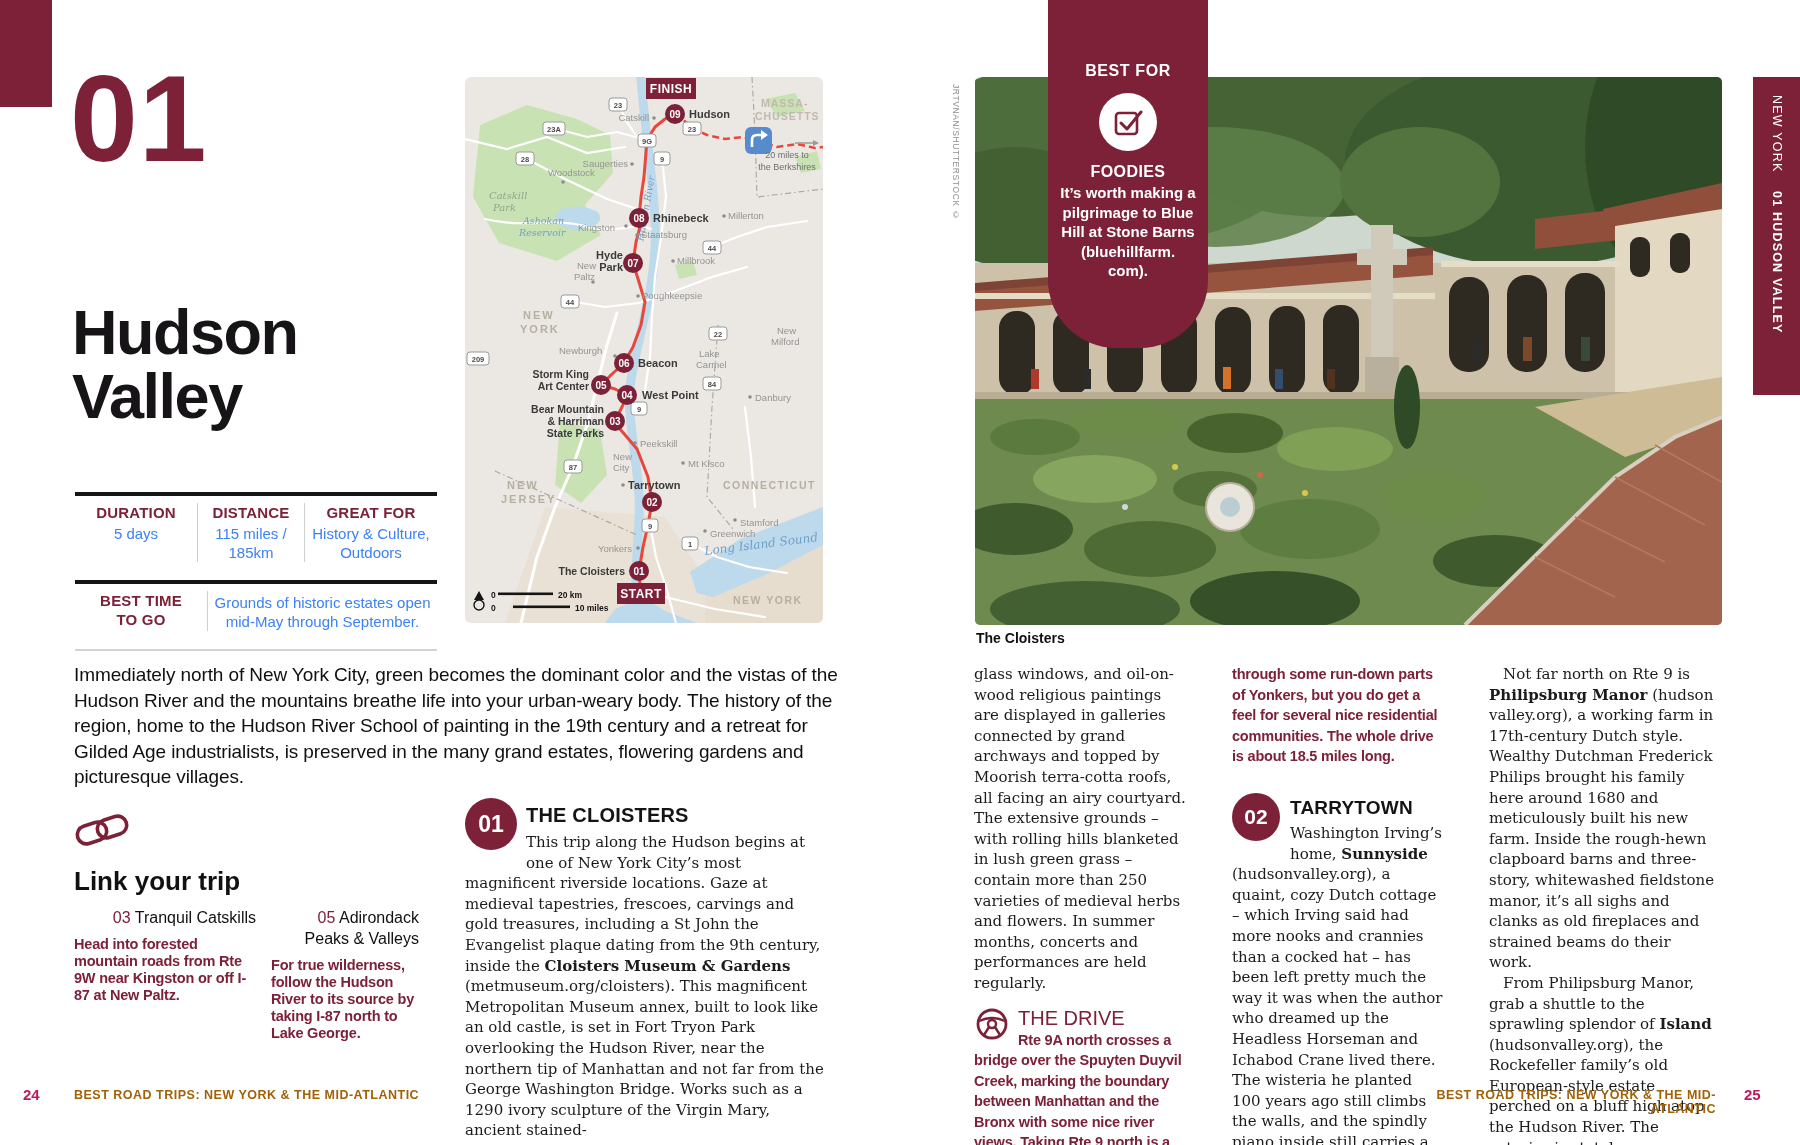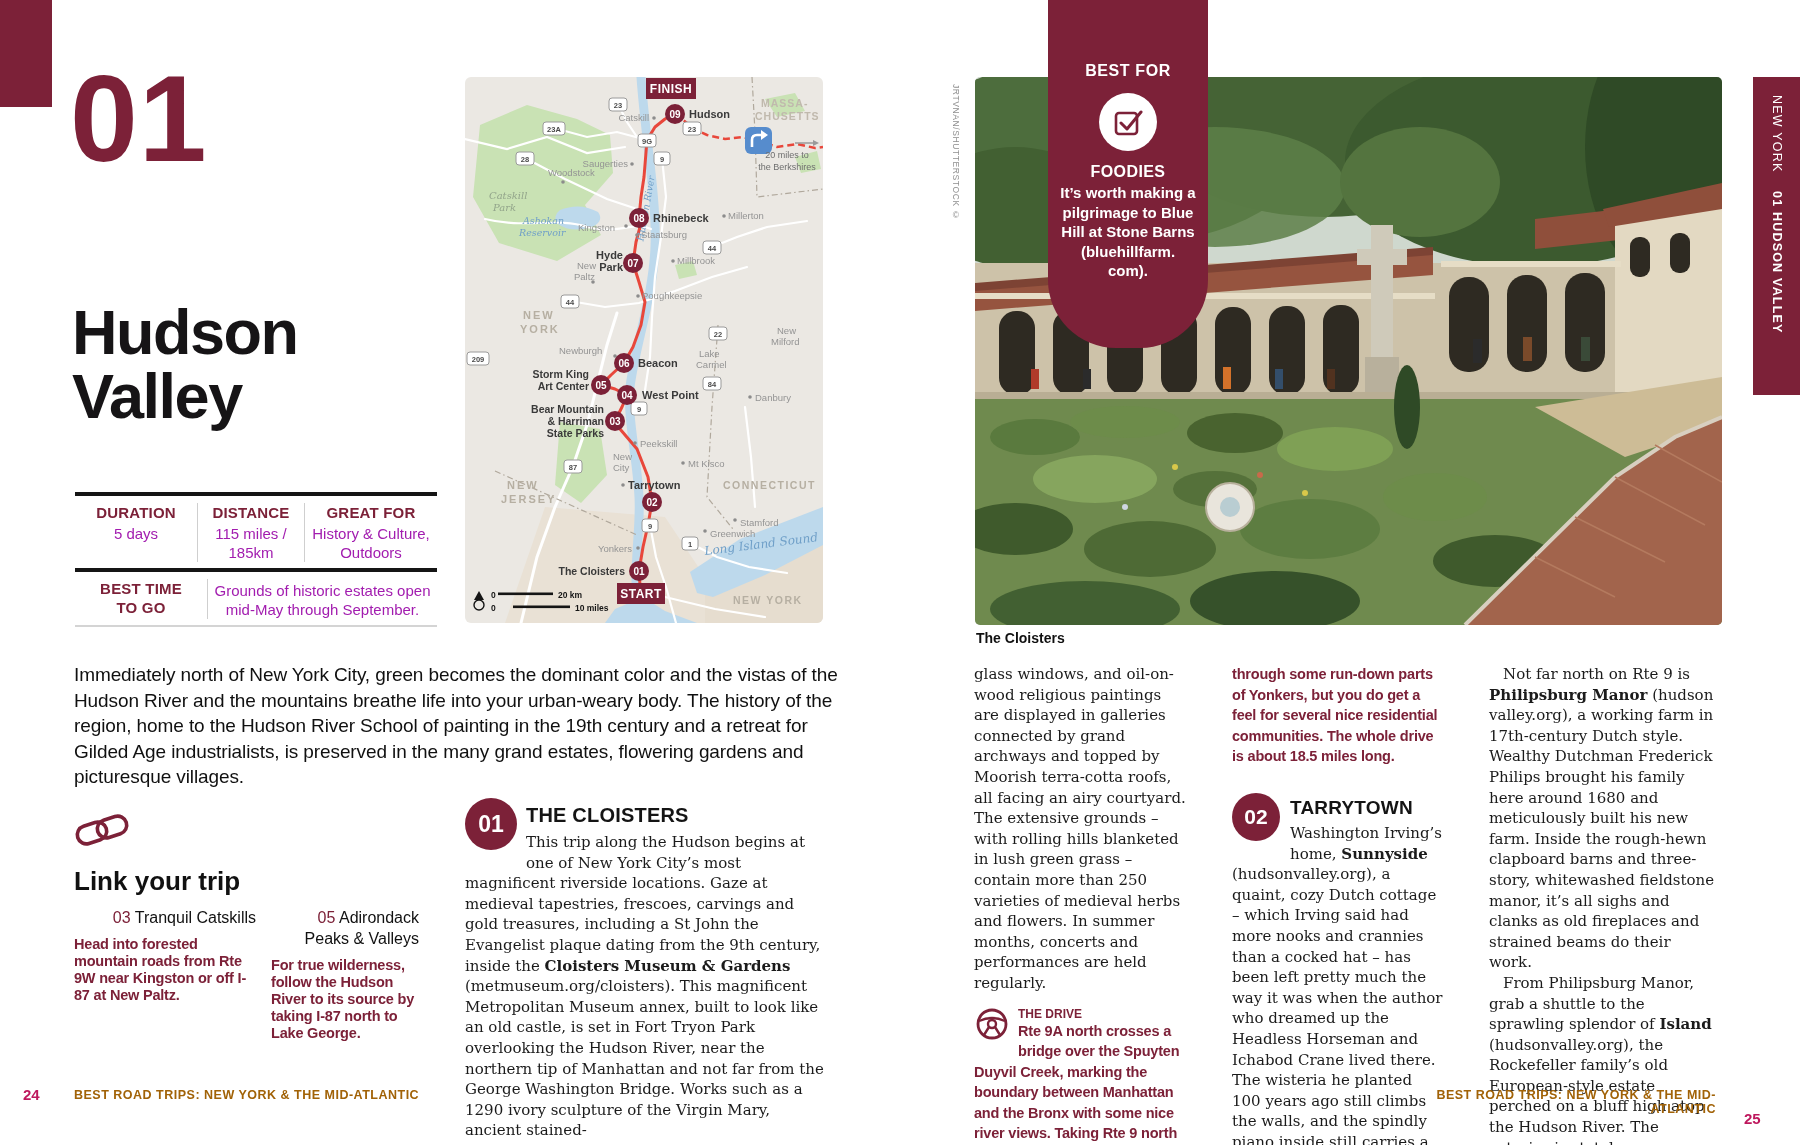--- a/index.html
+++ b/index.html
@@ -16,26 +16,26 @@
 
   
   #corner-block{left:0;top:71;width:52px;height:107px;background:var(--brand);}
   #chapter-num{left:70px;top:58px;font-size:122px;font-weight:800;color:var(--brand);
                letter-spacing:1px;line-height:1;}
   #trip-title{left:72px;top:300px;font-size:63px;line-height:64px;font-weight:800;
               color:#161416;letter-spacing:-1.5px;}
 
   
   #facts{left:75px;top:492px;width:362px;font-size:15px;}
-  .facts-row{display:flex;border-top:4px solid #151515;padding:7px 0 6px;}
+  .facts-row{display:flex;border-top:4px solid #151515;padding:7px 0 18px;}
   .facts-row.last{border-bottom:2px solid #d4d4d4;}
   .fact-cell{text-align:center;padding:0 6px;}
   .fact-cell + .fact-cell{border-left:1px solid #cfcfcf;}
   .fact-label{color:var(--brand);font-weight:bold;letter-spacing:.2px;line-height:19px;}
-  .fact-value{color:#a21caf;line-height:19px;margin-top:2px;}
+  .fact-value{color:#3b82f6;line-height:19px;margin-top:2px;}
   .w1{width:122px;} .w2{width:107px;} .w3{width:133px;}
   .wl{width:132px;display:flex;align-items:flex-start;justify-content:center;}
   .wl .fact-label{width:92px;}
   .wv{width:230px;display:flex;align-items:center;justify-content:center;}
 
   
   #intro{left:74px;top:662px;width:764px;font-size:19px;line-height:25.5px;color:#101010;letter-spacing:-.1px;}
   #link-trip{left:74px;top:810px;width:345px;}
   #link-heading{font-size:26px;font-weight:800;color:#111;margin-top:8px;}
   #link-cols{display:flex;margin-top:10px;}
@@ -54,40 +54,40 @@
   .serif-body{font-family:var(--serif);font-size:15px;line-height:20.6px;color:#1b1b1b;}
   .serif-body b{font-weight:bold;}
   #stop1{left:465px;top:798px;width:364px;}
 
   
   .footer-num{font-size:15px;font-weight:bold;color:#be185d;}
   .footer-title{font-size:12.5px;font-weight:bold;letter-spacing:.5px;color:#a16207;}
   #footer-left-num{left:23px;top:1086px;}
   #footer-left-title{left:74px;top:1088px;}
   #footer-right-title{left:1386px;top:1088px;width:330px;text-align:right;}
-  #footer-right-num{left:1744px;top:1086px;margin-top:24px;}
+  #footer-right-num{left:1744px;top:1086px;}
 
   
   #photo-wrap{left:975px;top:77px;width:747px;height:548px;border-radius:5px;overflow:hidden;}
   #photo-credit{left:951px;top:84px;writing-mode:vertical-rl;font-size:8.5px;color:#8f8f8f;letter-spacing:.6px;}
   #ribbon{left:1048px;top:0;width:160px;height:348px;background:var(--brand);
           border-radius:0 0 68px 68px;color:#fff;text-align:center;z-index:5;}
   #ribbon .bf{margin-top:62px;font-size:16px;font-weight:800;letter-spacing:.6px;}
   #ribbon .circ{width:58px;height:58px;border-radius:50%;background:#fff;margin:13px auto 12px;
                 display:flex;align-items:center;justify-content:center;}
   #ribbon .cat{font-size:16px;font-weight:800;letter-spacing:.4px;}
   #ribbon .note{font-size:15px;line-height:19.5px;font-weight:bold;padding:2px 12px 0;}
   #photo-caption{left:976px;top:630px;font-size:14px;font-weight:bold;color:#101010;}
 
   .col{top:664px;}
   #col1{left:974px;width:212px;}
   #col2{left:1232px;width:213px;}
   #col3{left:1489px;width:228px;}
   .maroon-txt{color:var(--brand);font-size:14.5px;line-height:20.6px;font-weight:bold;letter-spacing:-.2px;}
-  .drive-head{color:var(--brand);font-size:12px;font-weight:700;padding-top:5px;}
+  .drive-head{color:var(--brand);font-size:20px;font-weight:400;padding-top:5px;}
   .drive-icon{float:left;margin:4px 8px 2px 0;}
   .mini-badge{width:48px;height:48px;border-radius:50%;background:var(--brand);color:#fff;font-weight:bold;
               font-size:21px;display:flex;align-items:center;justify-content:center;float:left;margin:0 10px 4px 0;}
   .mini-heading{font-size:19px;font-weight:800;color:#141414;padding-top:4px;margin-bottom:4px;letter-spacing:.2px;}
   .indent{text-indent:14px;}
 
   #side-tab{left:1753px;top:77px;width:47px;height:318px;background:var(--brand);color:#fff;
             display:flex;justify-content:center;padding-top:18px;}
   #side-tab .vtxt{writing-mode:vertical-rl;font-size:12.5px;letter-spacing:1.2px;}
   #side-tab .vtxt b{margin-top:14px;display:inline-block;}

